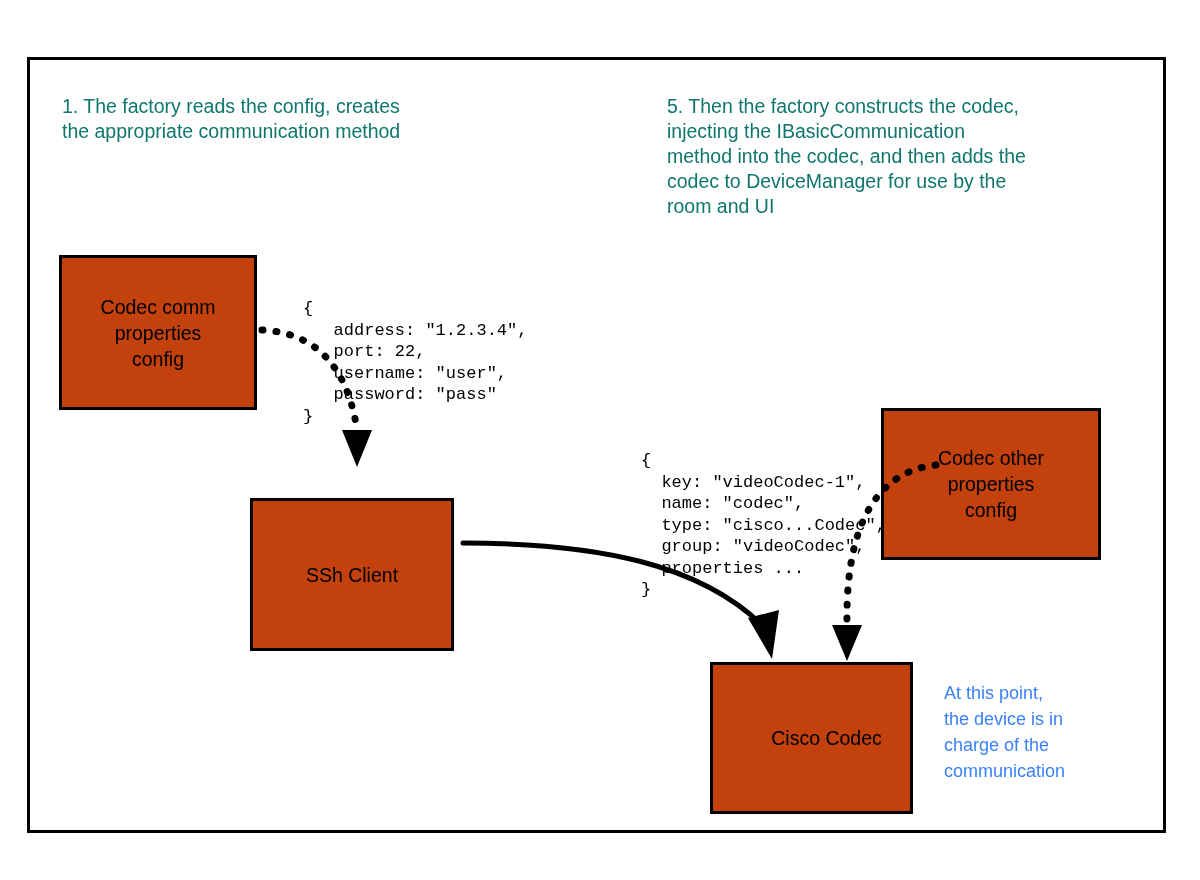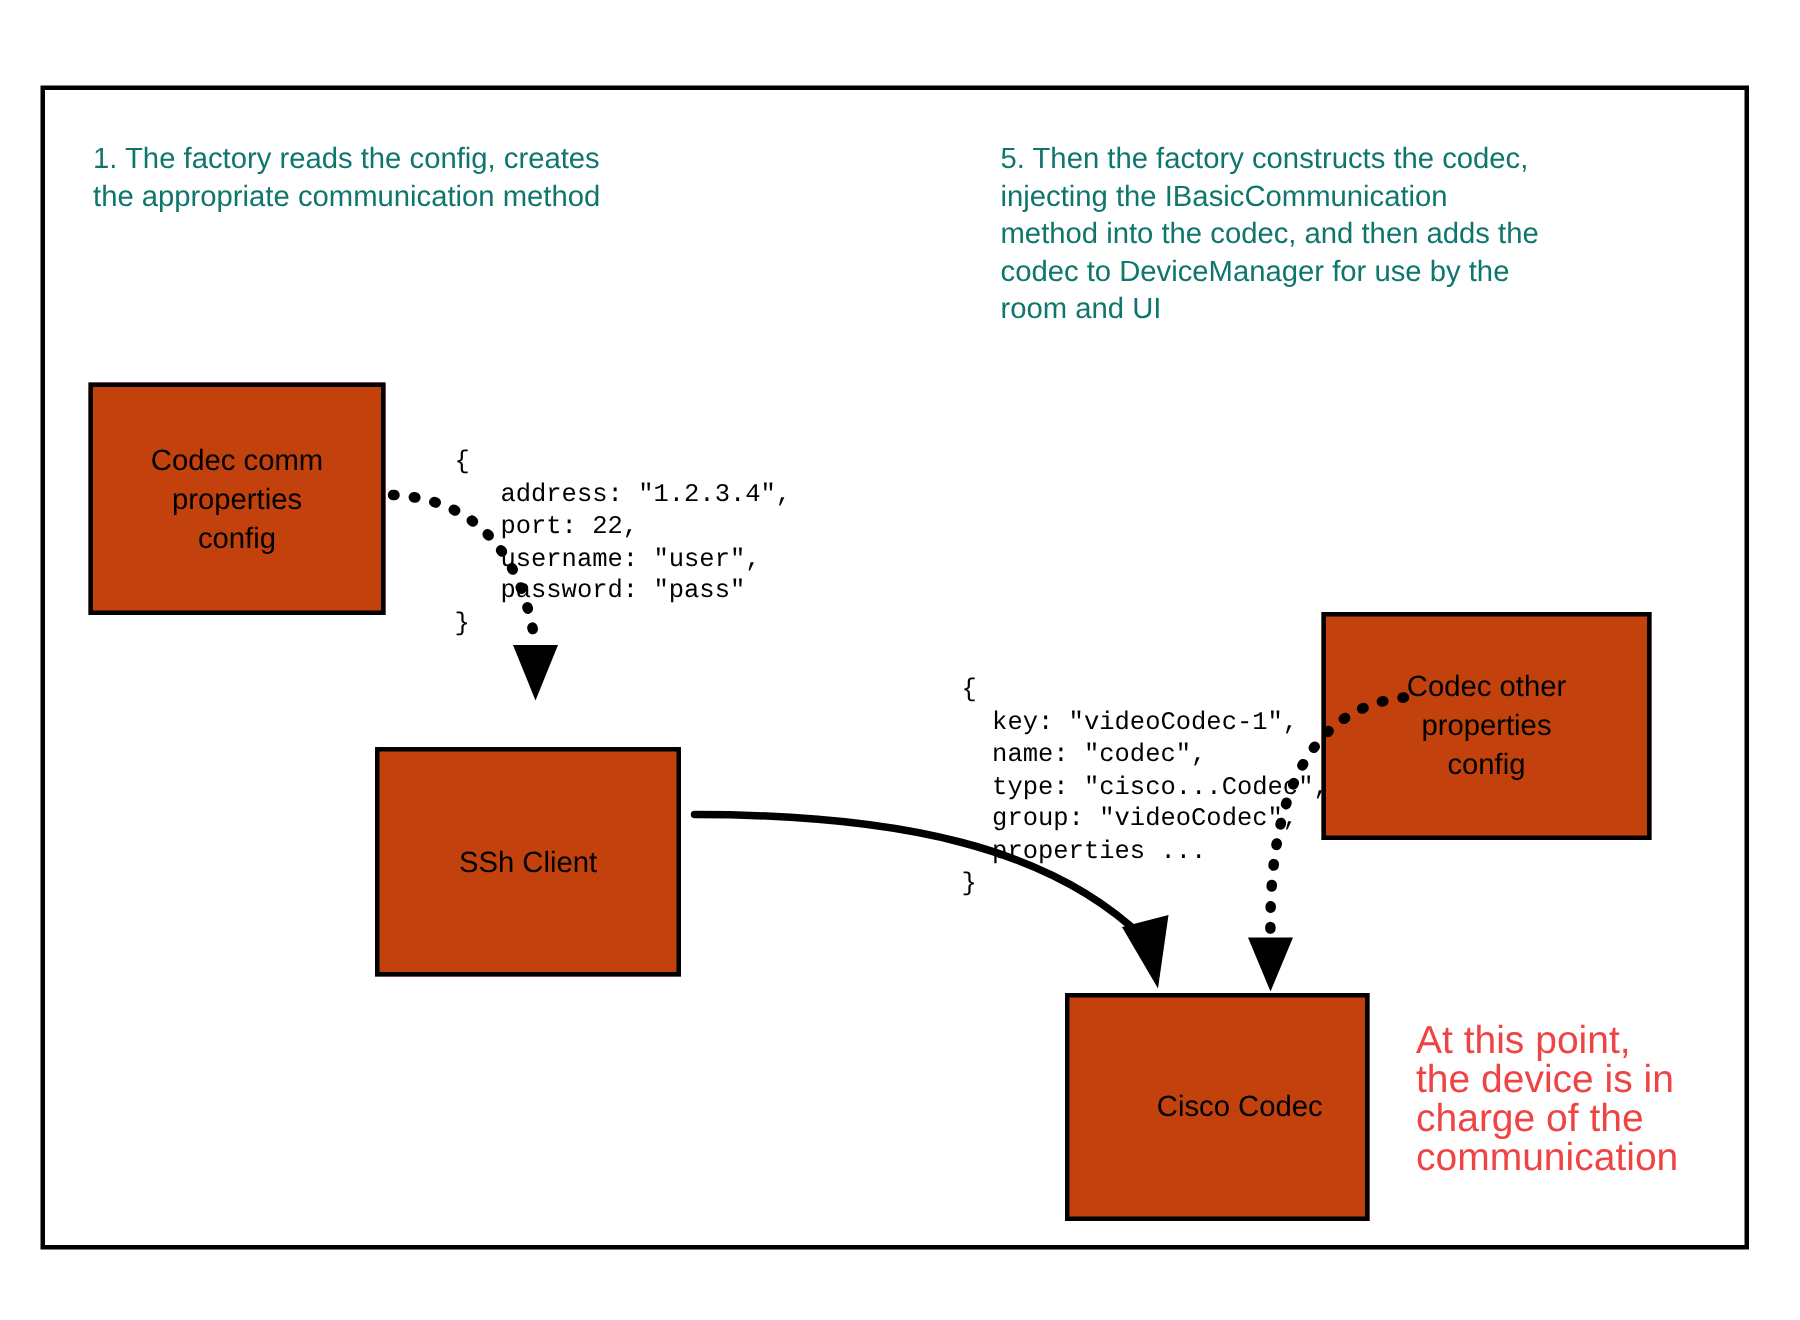--- a/index.html
+++ b/index.html
@@ -60,22 +60,22 @@
     font-size: 17px;
     line-height: 21.5px;
     color: #000000;
     white-space: pre;
   }
   #code-comm  { left: 303px; top: 298px; }
   #code-other { left: 641px; top: 450px; }
 
   .tail-note {
     position: absolute;
-    color: #ef4444;
-    font-size: 26px;
+    color: #3b82f6;
+    font-size: 18px;
     line-height: 26px;
     white-space: pre-line;
   }
   #note-3 { left: 944px; top: 680px; width: 200px; }
 
   svg.overlay {
     position: absolute;
     left: 0;
     top: 0;
     width: 1200px;

